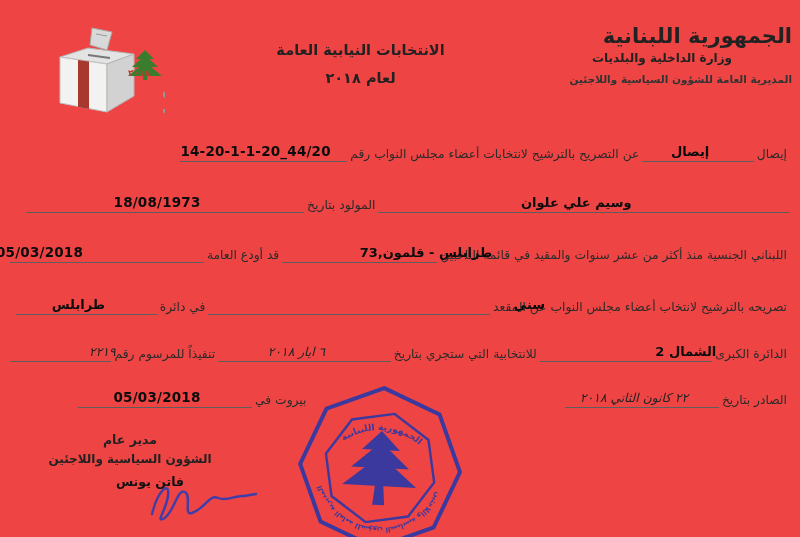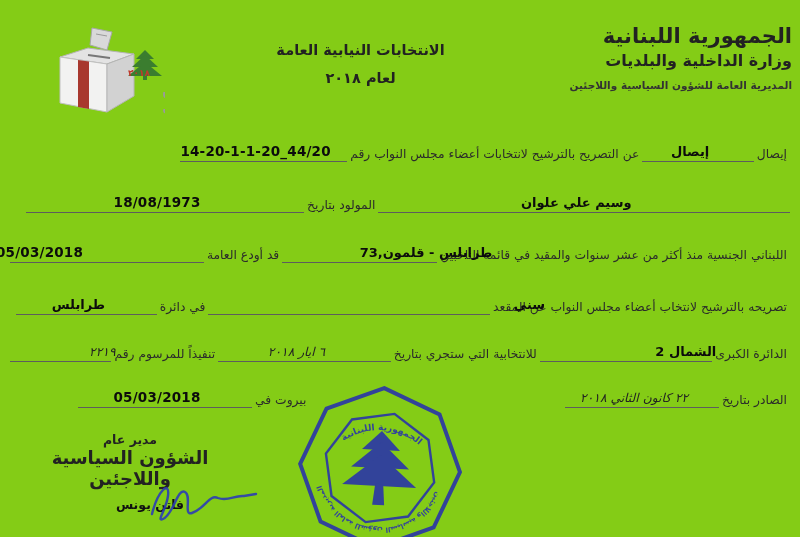--- a/index.html
+++ b/index.html
@@ -1,25 +1,25 @@
 <!DOCTYPE html>
 <html lang="ar" dir="rtl"><head>
 <meta charset="utf-8">
 <style>
   html,body{margin:0;padding:0;}
   body{background:#888;}
   .doc{
     position:relative; width:800px; height:537px; margin:0 auto;
-    background:#84cc16; overflow:hidden; direction:rtl;
+    background:#ef4444; overflow:hidden; direction:rtl;
     font-family:"DejaVu Sans", sans-serif; color:#2b2b2b;
   }
   
   .hdr-right{position:absolute; top:22px; right:8px; width:260px; text-align:right;}
   .hdr-right .h1{font-size:21px; font-weight:bold; color:#222; line-height:1.35;}
-  .hdr-right .h2{font-size:16px; font-weight:bold; color:#222; line-height:1.4;}
+  .hdr-right .h2{font-size:12px; font-weight:bold; color:#222; line-height:1.4;text-align:center;}
   .hdr-right .h3{font-size:10.5px; font-weight:bold; color:#333; margin-top:6px;}
   .hdr-center{position:absolute; top:42px; left:268px; width:185px; text-align:center;}
   .hdr-center .t1{font-size:14.5px; font-weight:bold; color:#222;}
   .hdr-center .t2{font-size:14.5px; font-weight:bold; color:#222; margin-top:12px;}
   .logo{position:absolute; top:24px; left:50px; width:115px; height:94px;}
   
   .row{
     position:absolute; right:10px; display:flex; align-items:flex-end;
     direction:rtl; font-size:12.3px; white-space:nowrap; height:22px;
   }
@@ -40,21 +40,21 @@
   .spacer{flex:0 0 auto; height:18px;}
   #row1{top:140px; left:180px;}
   #row2{top:191px; left:26px;}
   #row3{top:241px; left:10px;}
   #row4{top:293px; left:16px;}
   #row5{top:340px; left:10px;}
   #row6{top:386px; left:78px;}
   
   .sig-block{position:absolute; top:432px; left:40px; width:180px; text-align:center;}
   .sig-block .s1{font-size:12.5px; font-weight:bold; color:#222;}
-  .sig-block .s2{font-size:18px; font-weight:bold; color:#222; }
+  .sig-block .s2{font-size:12px; font-weight:bold; color:#222; margin-top:5px;}
   .sig-block .s3{font-size:12.5px; font-weight:bold; color:#111; margin-top:8px; margin-left:40px;}
   .signature{position:absolute; top:468px; left:146px; width:115px; height:62px;}
   .stamp{position:absolute; top:381px; left:291px; width:178px; height:176px; opacity:.92;}
 </style>
 </head>
 <body>
 
 <div class="doc">
 
   <div class="hdr-right">

